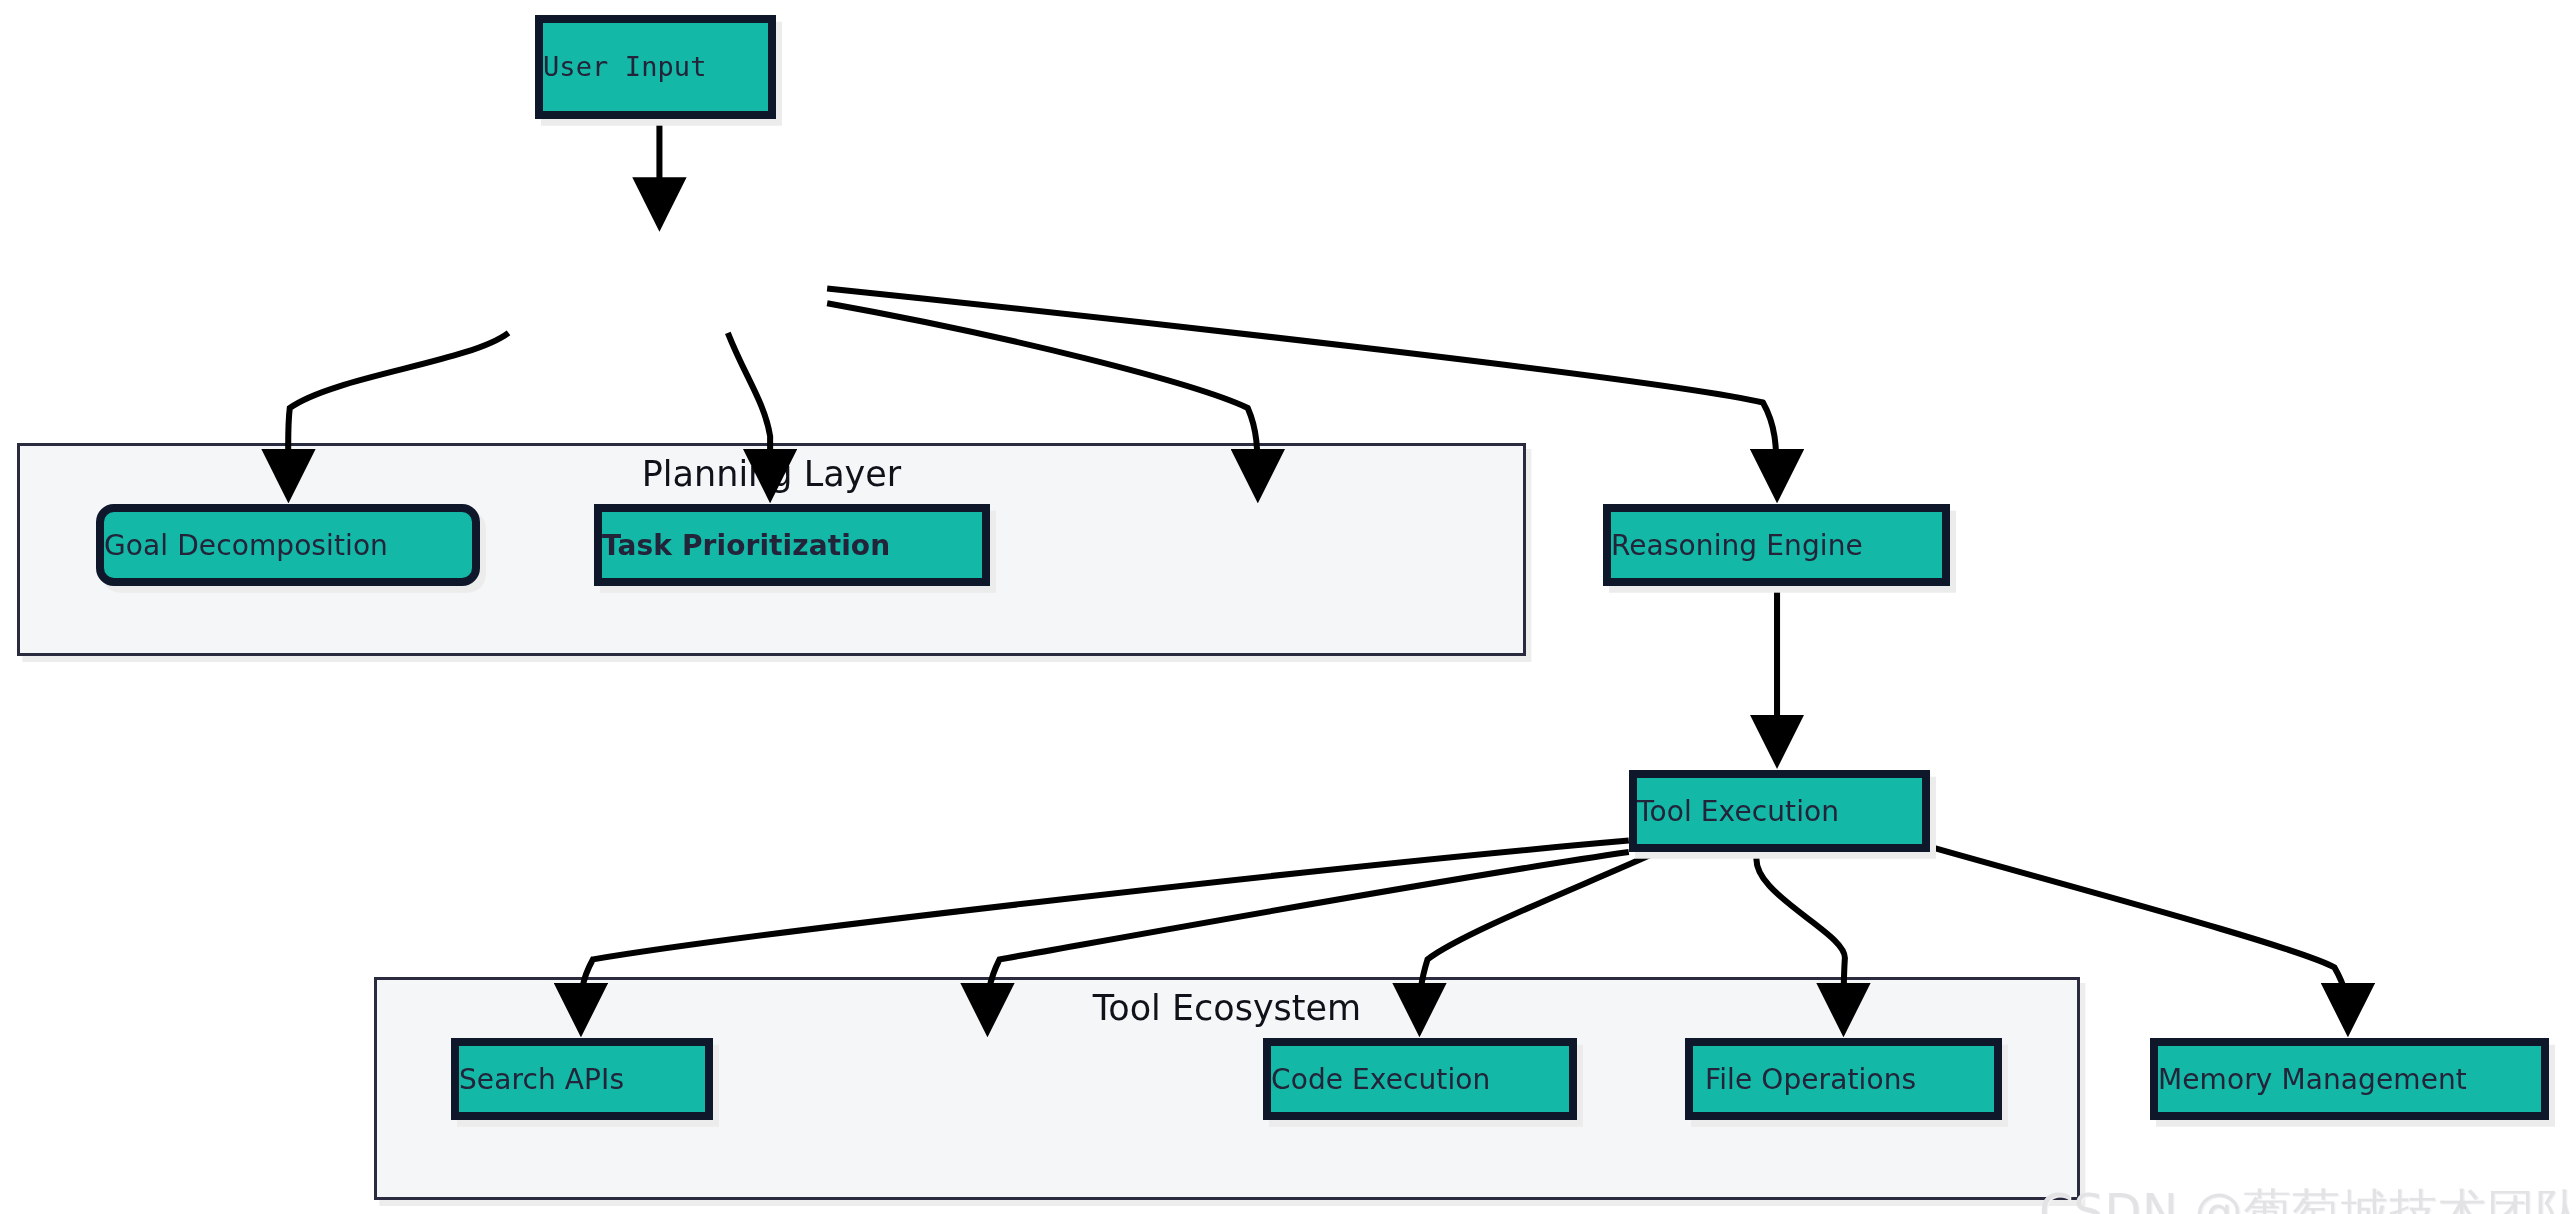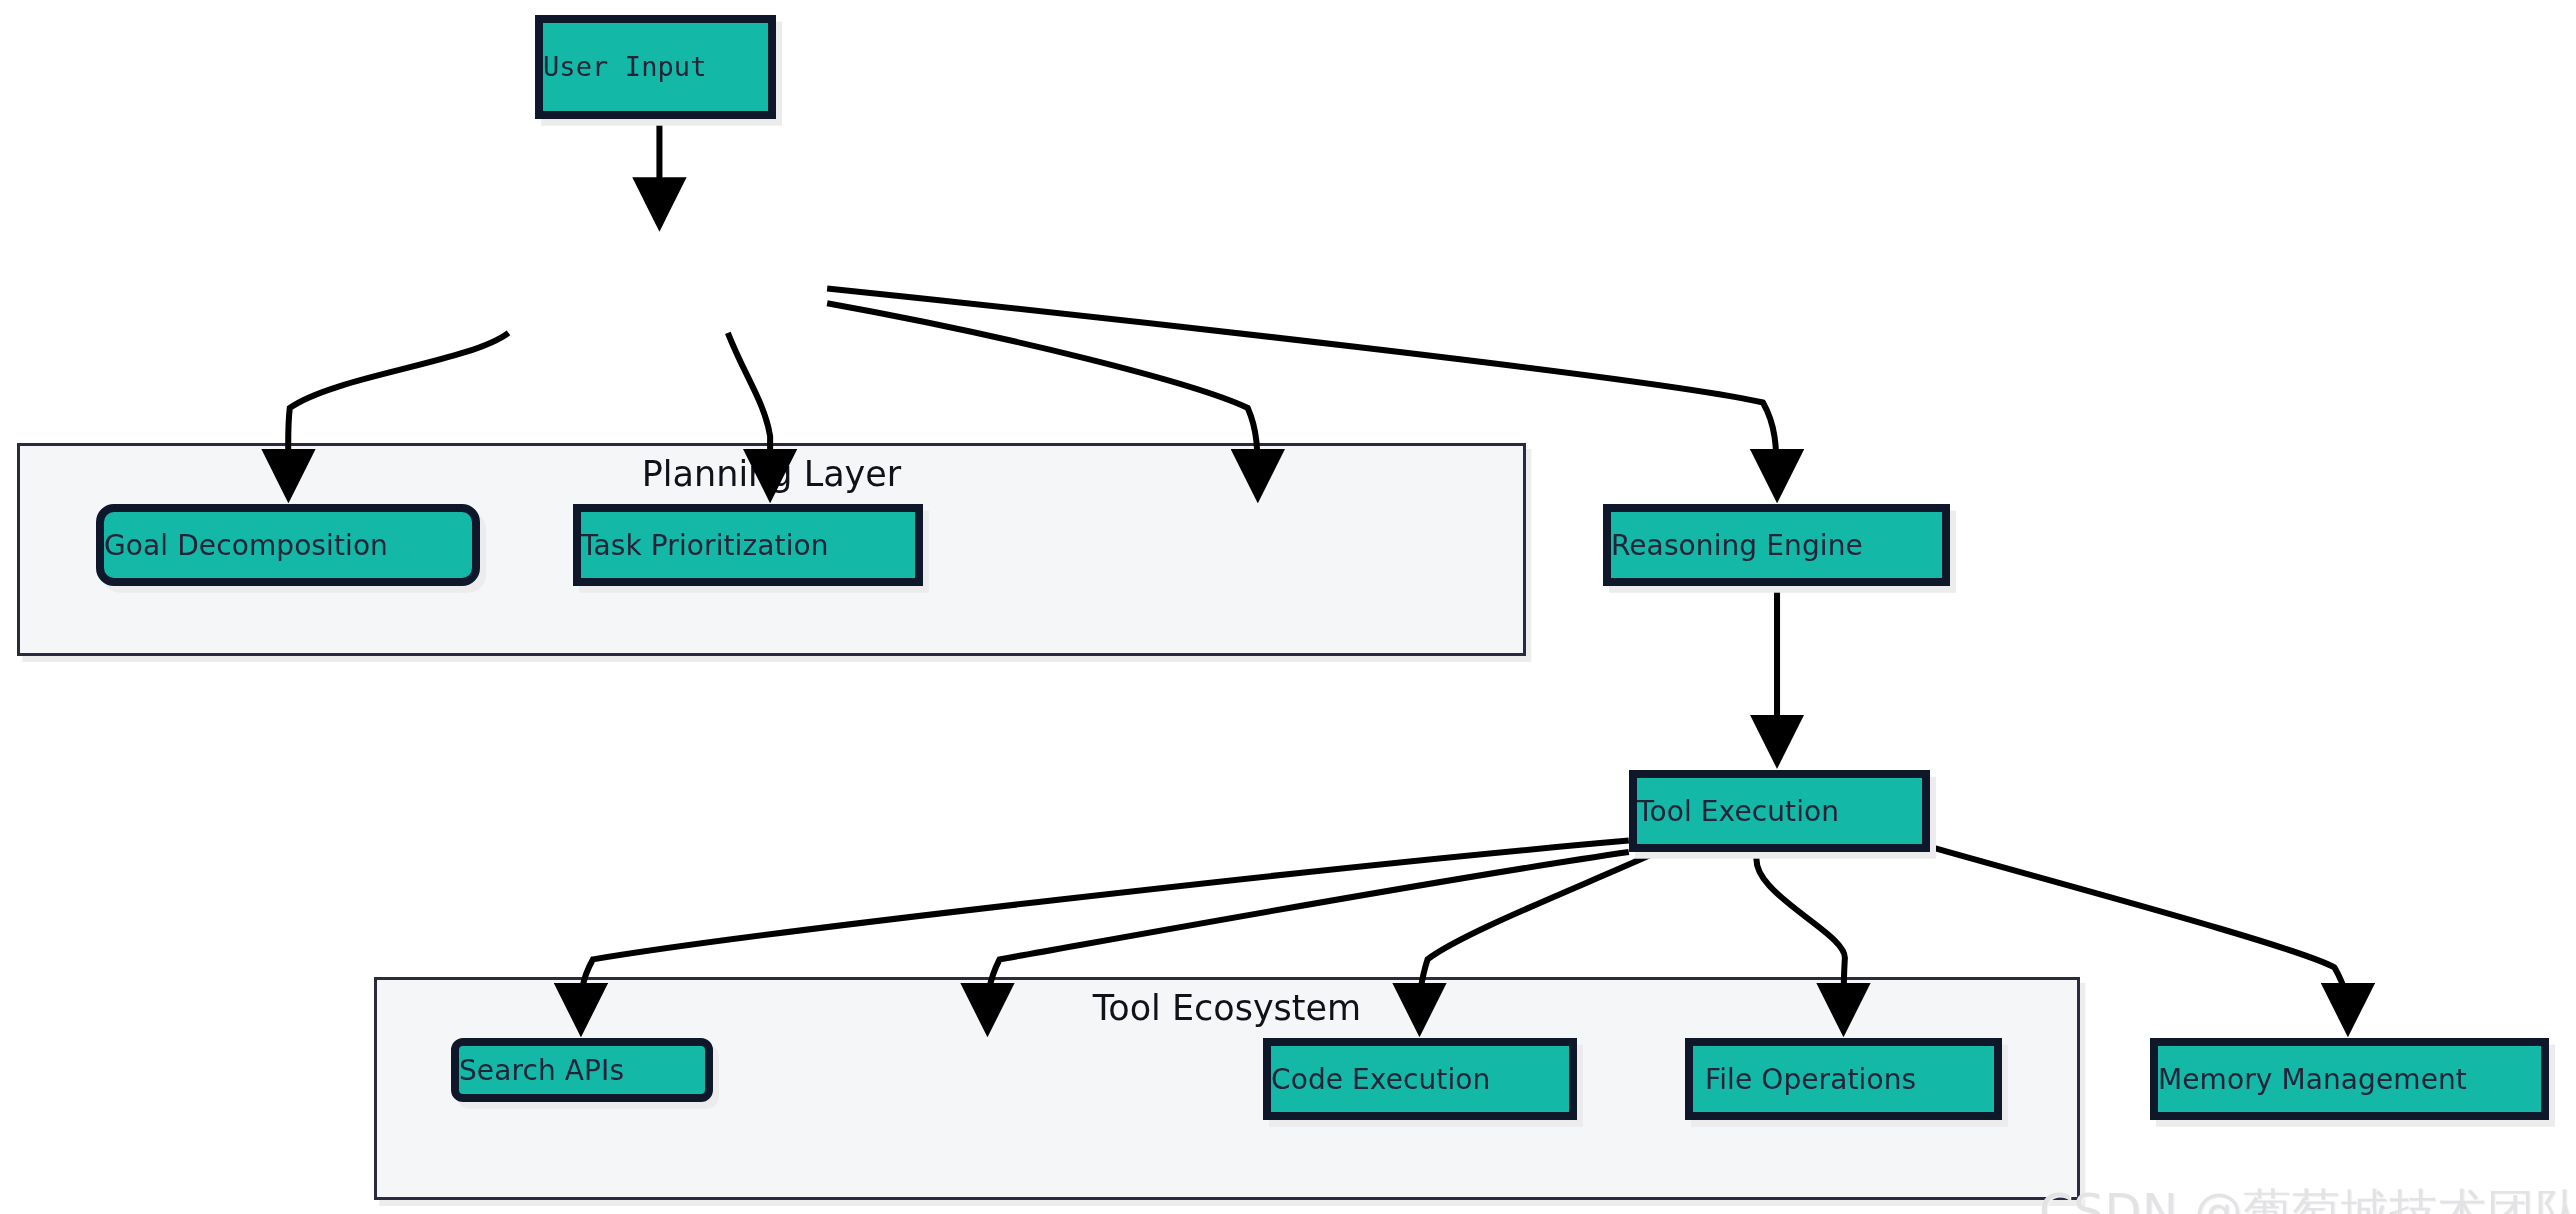--- a/index.html
+++ b/index.html
@@ -125,34 +125,34 @@
 
   <div class="node mono" id="n-user-input" style="left: 535px; top: 14.8px; width: 241px; height: 104px;">
     <span>User Input</span>
   </div>
 
 
   <div class="node" id="n-goal-decomposition" style="left: 96px; top: 504px; width: 384px; height: 82px; border-radius: 18px;">
     <span>Goal Decomposition</span>
   </div>
 
-  <div class="node" id="n-task-prioritization" style="left: 573px; top: 504px; width: 350px; height: 82px;">
+  <div class="node" id="n-task-prioritization" style="left: 594px; top: 504px; width: 396px; height: 82px; font-weight: bold;">
     <span>Task Prioritization</span>
   </div>
 
 
   <div class="node" id="n-reasoning-engine" style="left: 1603px; top: 504px; width: 347px; height: 82px;">
     <span>Reasoning Engine</span>
   </div>
 
   <div class="node" id="n-tool-execution" style="left: 1629px; top: 770px; width: 301px; height: 82px;">
     <span>Tool Execution</span>
   </div>
 
-  <div class="node" id="n-search-apis" style="left: 451px; top: 1038px; width: 262px; height: 64px; border-radius: 12px;">
+  <div class="node" id="n-search-apis" style="left: 451px; top: 1038px; width: 262px; height: 82px;">
     <span>Search APIs</span>
   </div>
 
 
   <div class="node" id="n-code-execution" style="left: 1263px; top: 1038px; width: 314px; height: 82px;">
     <span>Code Execution</span>
   </div>
 
   <div class="node" id="n-file-operations" style="left: 1685px; top: 1038px; width: 317px; height: 82px; padding-left: 12px;">
     <span>File Operations</span>

